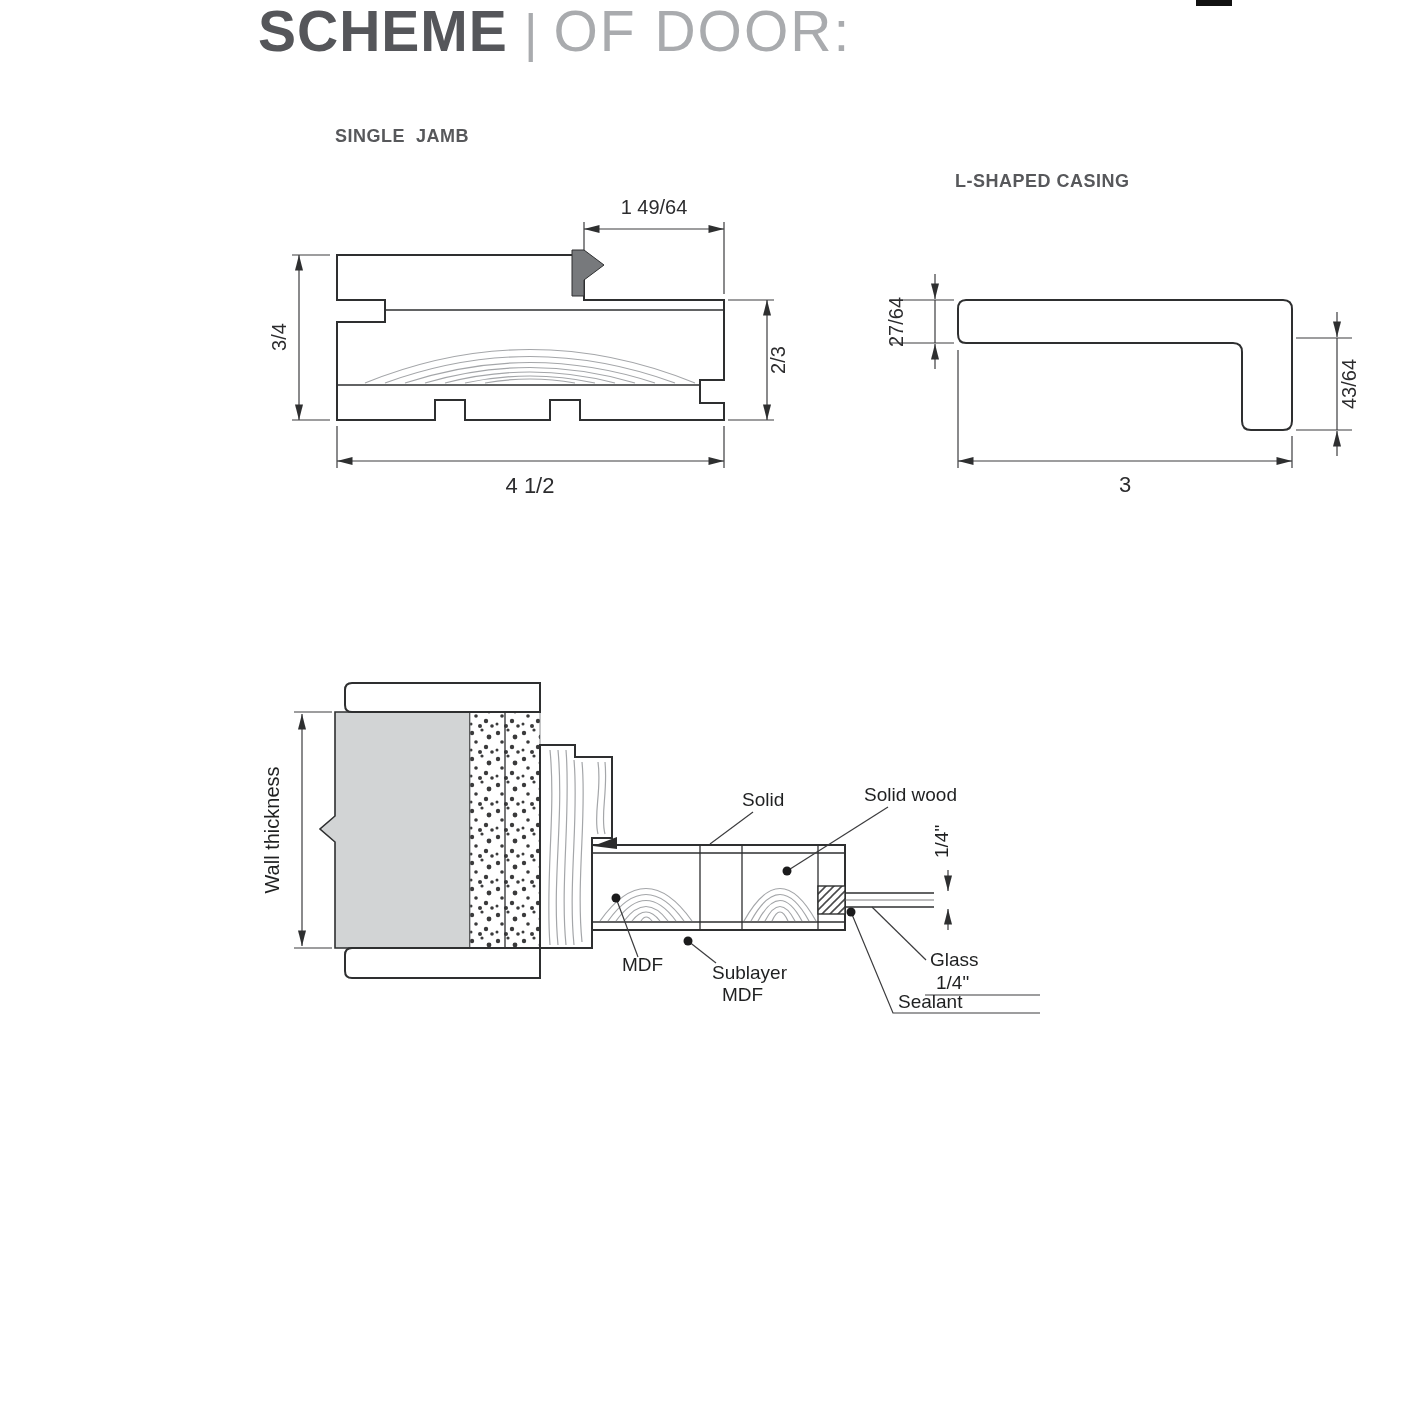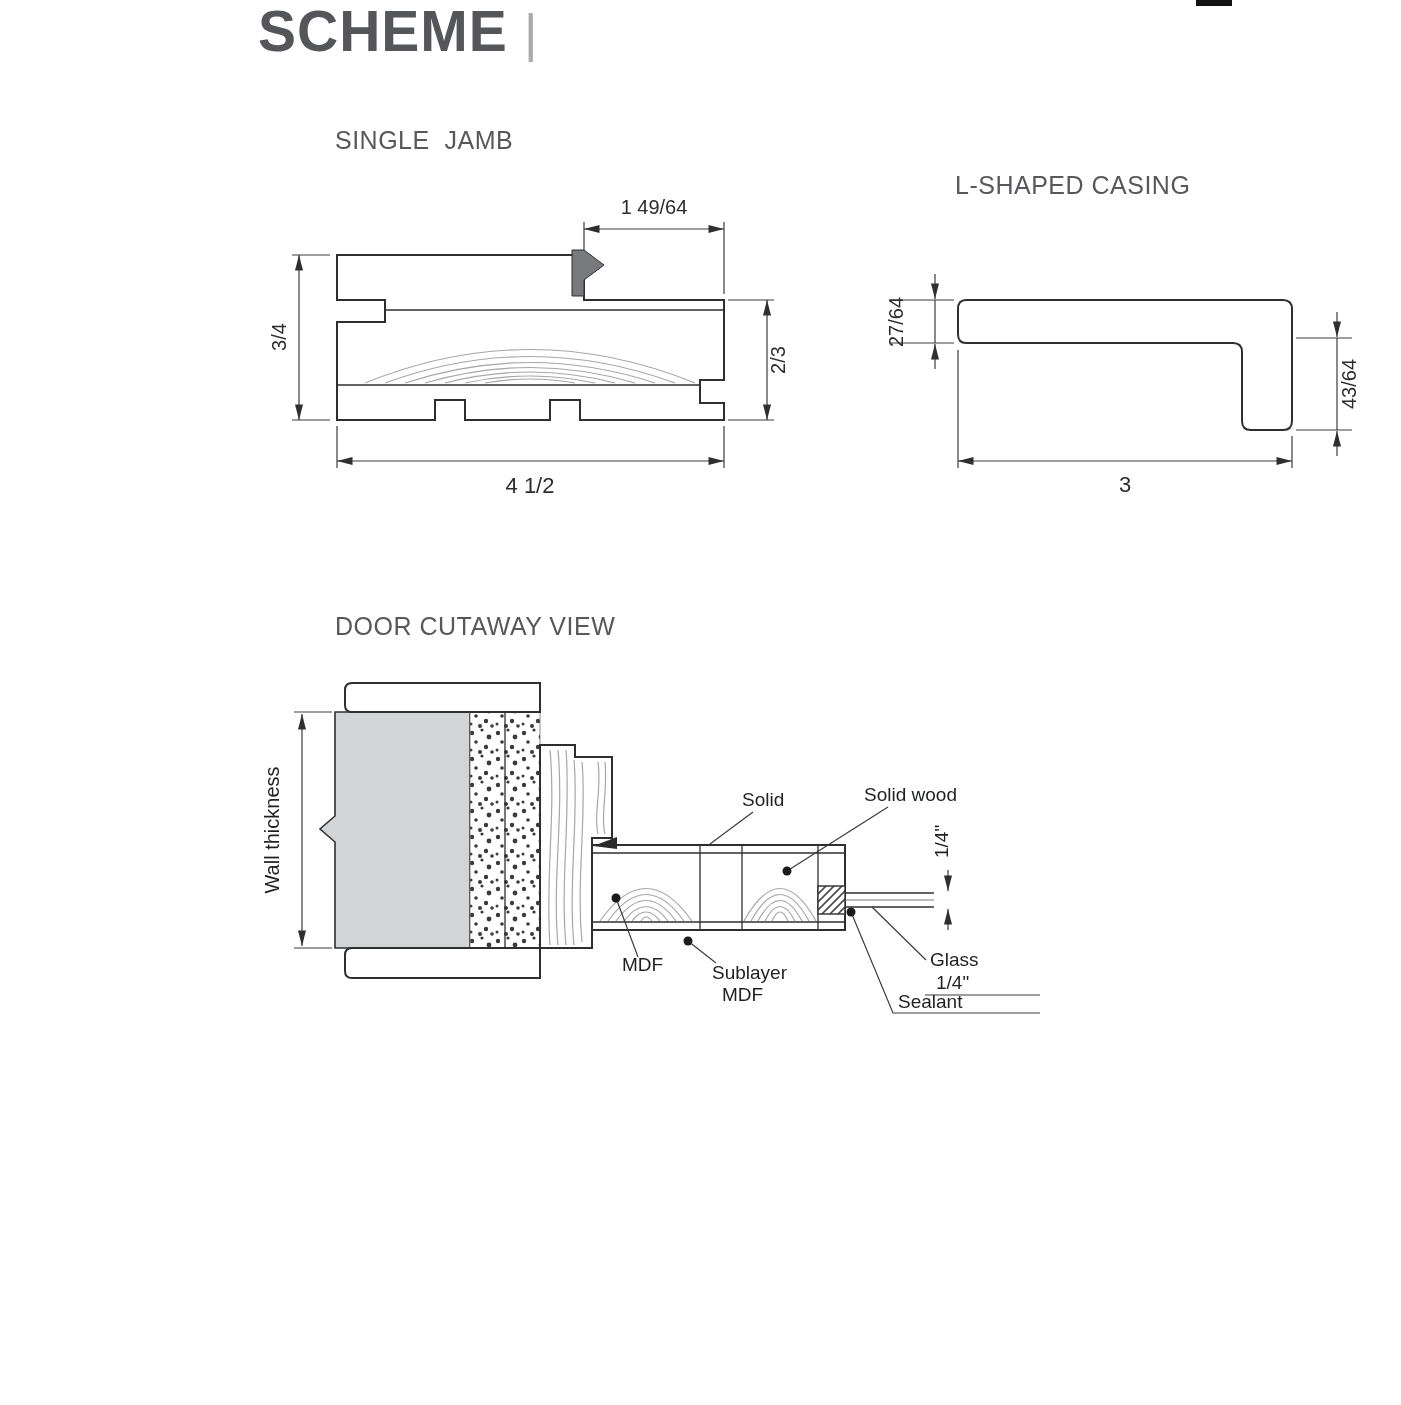--- a/index.html
+++ b/index.html
@@ -2,21 +2,21 @@
 <html><head>
 <meta charset="utf-8">
 <style>
   html,body{margin:0;padding:0;background:#fff;}
   #page{position:relative;width:1401px;height:1228px;background:#ffffff;overflow:hidden;
         font-family:"Liberation Sans",sans-serif;}
   .title-wrap{position:absolute;left:258px;top:0px;display:flex;align-items:baseline;}
   .title-primary{font-size:57px;font-weight:800;color:#55565a;letter-spacing:1px;line-height:62px;}
   .title-sep{font-size:52px;font-weight:100;color:#a9abae;margin:0 16px;line-height:62px;}
   .title-secondary{font-size:57px;font-weight:400;color:#a9abae;letter-spacing:2px;line-height:62px;}
-  .section-heading{position:absolute;font-size:25px;font-weight:400;color:#57585b;letter-spacing:.5px;white-space:pre;}
+  .section-heading{position:absolute;font-size:18px;font-weight:700;color:#57585b;letter-spacing:.5px;white-space:pre;}
   #h-jamb{left:335px;top:126px;}
   #h-casing{left:955px;top:126px;margin-top:45px;}
   #h-cutaway{left:335px;top:612px;}
   .drawing{position:absolute;}
   #corner-mark{position:absolute;left:1196px;top:0;width:36px;height:6px;background:#121212;}
   .outline{fill:#ffffff;stroke:#2e2f30;stroke-width:2;stroke-linejoin:miter;}
   .wallfill{fill:#d2d4d5;stroke:#2e2f30;stroke-width:1.6;}
   .thin{stroke:#2e2f30;stroke-width:1.3;fill:none;}
   .dim{stroke:#3c3c3e;stroke-width:1.2;fill:none;}
   .grain{stroke:#a4a6a9;stroke-width:1.2;fill:none;}
@@ -28,26 +28,26 @@
   text.lbl{font-family:"Liberation Sans",sans-serif;font-size:19px;fill:#1f2021;}
 </style>
 </head>
 <body>
 
 <div id="page">
 
   <div class="title-wrap">
     <span class="title-primary">SCHEME</span>
     <span class="title-sep">|</span>
+    <span class="title-secondary">OF DOOR:</span>
   </div>
   <div id="corner-mark"></div>
 
   <div id="h-jamb" class="section-heading">SINGLE  JAMB</div>
   <div id="h-casing" class="section-heading">L-SHAPED CASING</div>
-  <div id="h-cutaway" class="section-heading">DOOR CUTAWAY VIEW</div>
 
   <svg class="drawing" style="left:250px;top:170px;" width="570" height="350" viewBox="250 170 570 350">
     <defs>
       <marker id="arr1" markerUnits="userSpaceOnUse" markerWidth="18" markerHeight="10" refX="16.5" refY="5" orient="auto-start-reverse">
         <path d="M1,1 L16.5,5 L1,9 Z" fill="#2e2f30"></path>
       </marker>
     </defs>
 
     <path class="outline" d="M337,255 H584 V300 H724 V380 H700 V403 H724 V420 H580 V400 H550 V420 H465 V400 H435 V420 H337 V322 H385 V300 H337 Z"></path>
 

